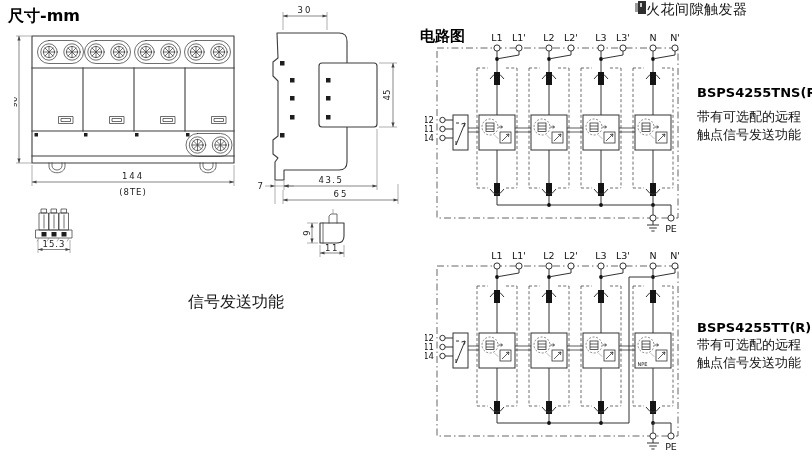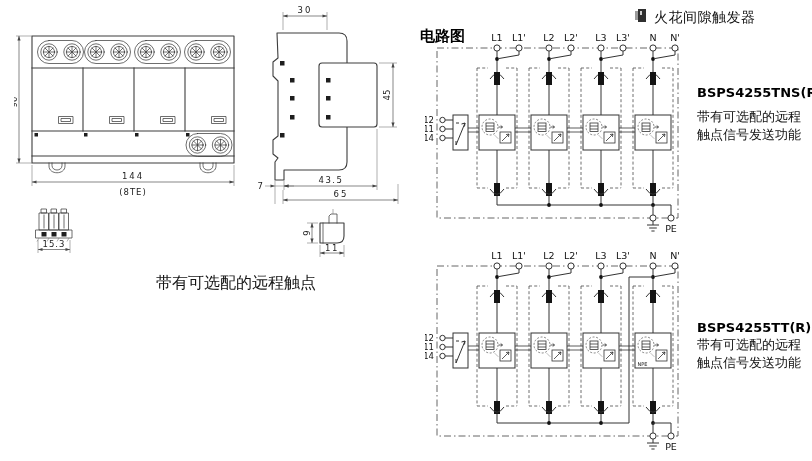--- a/index.html
+++ b/index.html
@@ -2,21 +2,21 @@
 <html><head>
 <meta charset="utf-8">
 <style>
   html,body{margin:0;padding:0;background:#fff;}
   .page{position:relative;width:812px;height:461px;background:#fff;overflow:hidden;
         font-family:"DejaVu Sans","Liberation Sans",sans-serif;color:#111;}
   .abs{position:absolute;}
   .title{position:absolute;font-weight:bold;color:#000;}
   .t-dim{left:8px;top:6px;font-size:16px;}
   .t-cir{left:420px;top:5px;font-size:15px;margin-top:22px;}
-  .legend{position:absolute;left:635px;top:9px;display:flex;align-items:flex-start;gap:8px;}
+  .legend{position:absolute;left:635px;top:1px;display:flex;align-items:flex-start;gap:0;}
   .legend-label{font-size:14px;font-weight:500;color:#111;letter-spacing:.5px;white-space:nowrap;}
   .note{position:absolute;left:136px;top:273px;width:200px;text-align:center;
         font-size:16px;line-height:1.2;color:#141414;}
   .model{position:absolute;left:697px;width:115px;font-weight:bold;font-size:13px;color:#000;white-space:nowrap;}
   .desc{position:absolute;left:697px;width:118px;font-size:13px;line-height:1.35;color:#141414;}
   
   .s{fill:none;stroke:#3d3d3d;stroke-width:1.1;stroke-linejoin:round;stroke-linecap:square;}
   .thin{stroke-width:.75;}
   .wht{fill:#fff;}
   .blk{fill:#1e1e1e;stroke:none;}
@@ -38,20 +38,21 @@
   .mov{fill:#fff;stroke:#333;stroke-width:.8;}
   .clbl{font-size:9.5px;fill:#111;font-family:"DejaVu Sans",sans-serif;}
   .clbl-s{font-size:8.5px;fill:#111;font-family:"DejaVu Sans",sans-serif;}
   .clbl-xs{font-size:5px;fill:#111;font-family:"DejaVu Sans",sans-serif;}
 </style>
 </head>
 <body>
 
 <div class="page">
 
+  <div class="title t-dim">尺寸-mm</div>
 
   <svg class="abs" style="left:14px;top:30px" width="232" height="178" viewBox="0 0 232 178">
     <defs>
       <g id="screw">
         <circle r="8.2" class="s thin"></circle>
           <circle r="5.6" class="s thin"></circle>
         <line x1="-5.6" y1="0" x2="5.6" y2="0" class="s thin"></line>
         <line x1="0" y1="-5.6" x2="0" y2="5.6" class="s thin"></line>
         <line x1="-4" y1="-4" x2="4" y2="4" class="s thin"></line>
         <line x1="-4" y1="4" x2="4" y2="-4" class="s thin"></line>
@@ -195,21 +196,22 @@
       <line class="ext" x1="56" y1="42" x2="56" y2="54"></line>
     <line class="dimline" x1="32" y1="50" x2="56" y2="50"></line>
     <text class="dtxt" x="44" y="47.5" text-anchor="middle" style="letter-spacing:1.5px">11</text>
   <path d="M0,0 L-4.5,-1.6 L-4.5,1.6 Z" transform="translate(24,40) rotate(90)" fill="#444"></path>
       <path d="M0,0 L-4.5,-1.6 L-4.5,1.6 Z" transform="translate(24,20) rotate(270)" fill="#444"></path>
       <path d="M0,0 L-4.5,-1.6 L-4.5,1.6 Z" transform="translate(56,50) rotate(0)" fill="#444"></path>
       <path d="M0,0 L-4.5,-1.6 L-4.5,1.6 Z" transform="translate(32,50) rotate(180)" fill="#444"></path>
     </svg>
 
   <div class="note">
-    <span>带有可选配的远程触点</span><br>
+    <br>
+    <span>信号发送功能</span>
   </div>
 
   <div class="title t-cir">电路图</div>
 
   <div class="legend">
     <svg width="11" height="13" viewBox="0 0 11 13">
       <rect x="0" y="2" width="3" height="9" fill="#9a9a9a"></rect>
       <rect x="3" y="0" width="8" height="13" fill="#2f2f2f"></rect>
       <rect x="5" y="2" width="2" height="4" fill="#cfcfcf"></rect>
     </svg>

